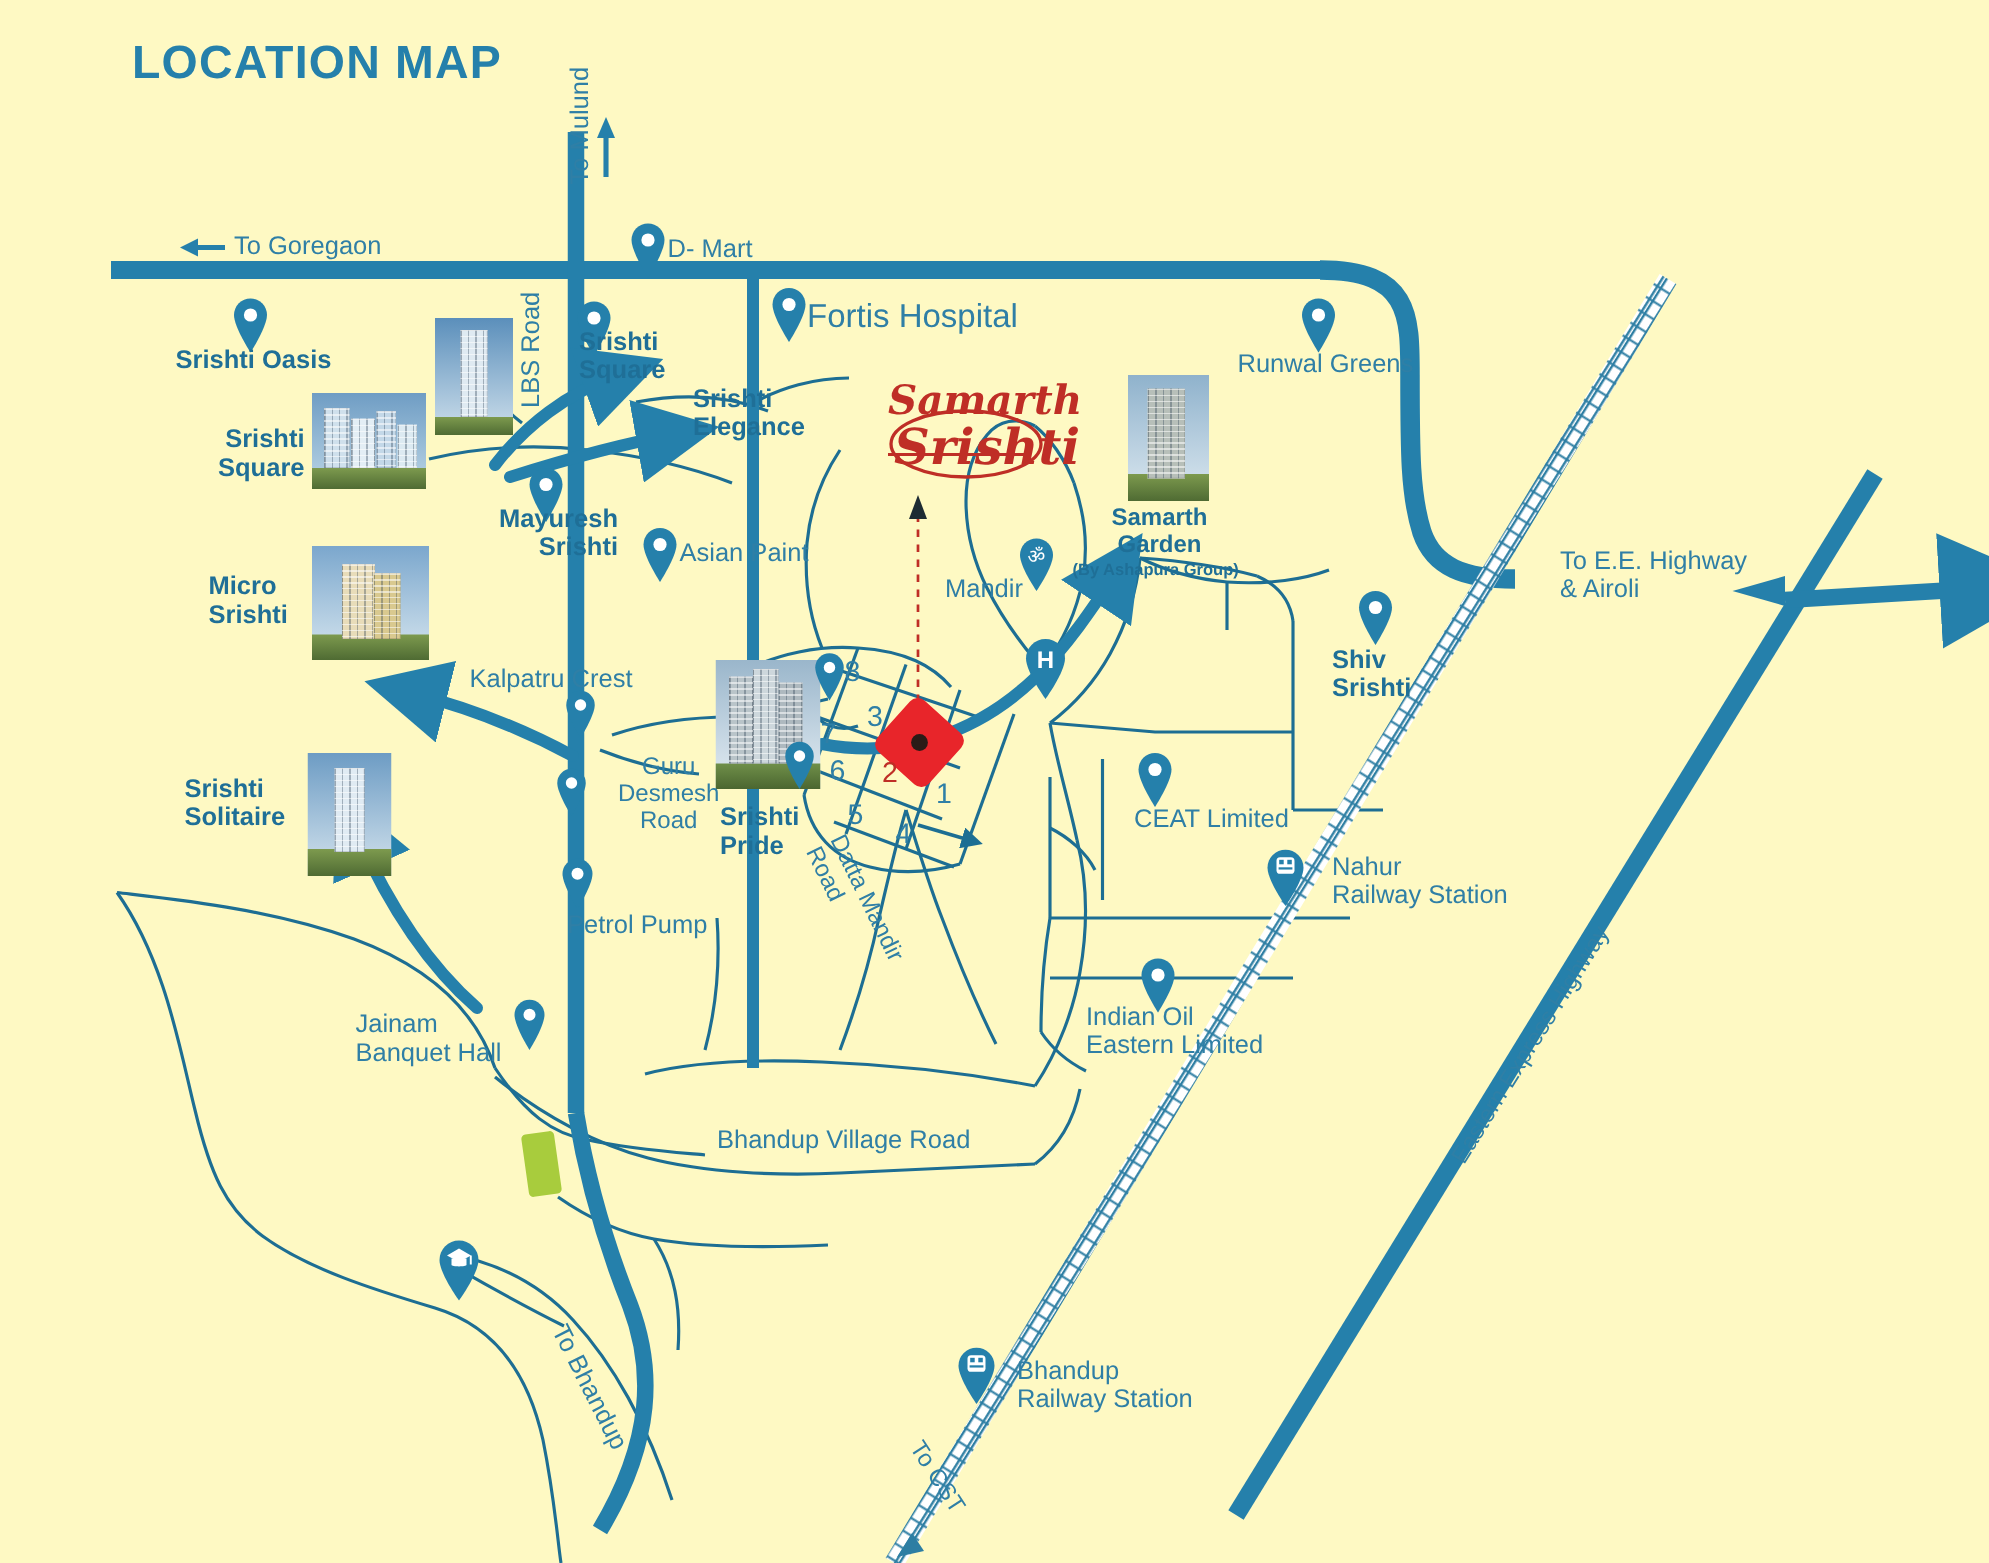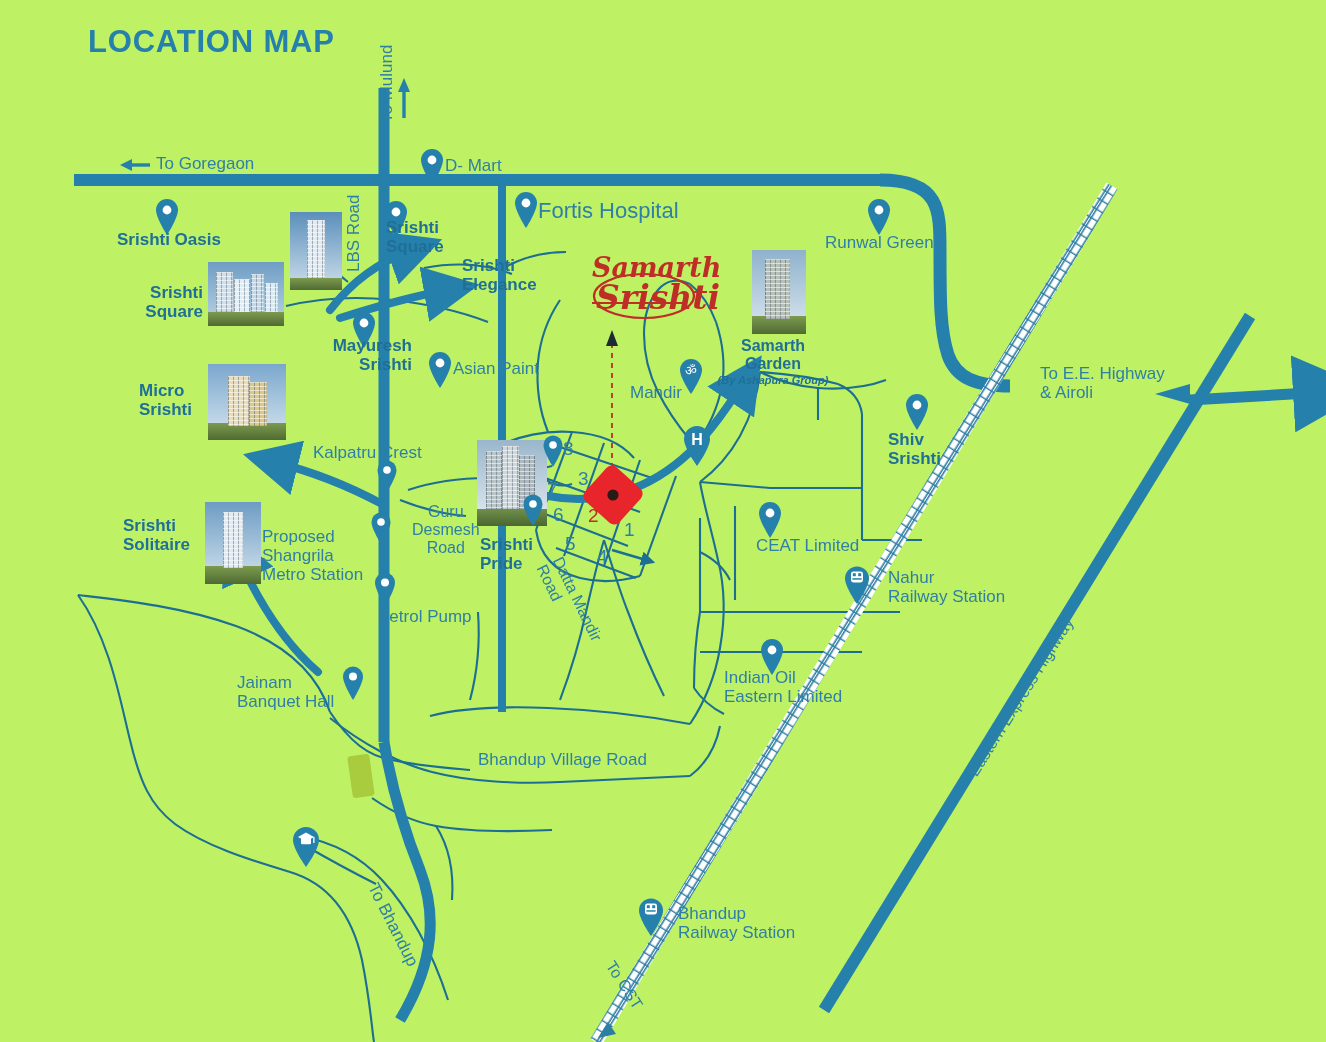--- a/index.html
+++ b/index.html
@@ -1,18 +1,18 @@
 <!DOCTYPE html>
 <html><head>
 <meta charset="utf-8">
 <style>
   html,body{margin:0;padding:0;background:#ffffff;}
   body{width:1326px;height:1042px;position:relative;overflow:hidden;
        font-family:"Liberation Sans",sans-serif;}
-  #map-root{position:absolute;inset:0;width:1326px;height:1042px;background:#bef264;}
+  #map-root{position:absolute;inset:0;width:1326px;height:1042px;background:#fef9c3;}
   #map-svg{position:absolute;left:0;top:0;width:1326px;height:1042px;}
 
   .lbl{position:absolute;color:#2f7fa6;white-space:pre;line-height:1.12;}
   .lbl.b{font-weight:bold;color:#1f6f97;}
   .title{position:absolute;left:88px;top:24px;font-size:31px;font-weight:bold;
          color:#2580ab;letter-spacing:.8px;}
 
   .thumb{position:absolute;overflow:hidden;border:0;}
   .thumb .sky{position:absolute;inset:0;}
   .thumb .grnd{position:absolute;left:0;right:0;bottom:0;height:22%;
@@ -383,40 +383,37 @@
   <div class="lbl b" style="left:320px;top:336px;font-size:17px;text-align:right;width:92px;">Mayuresh
 Srishti</div>
   <div class="lbl b" style="left:386px;top:218px;font-size:17px;">Srishti
 Square</div>
   <div class="lbl b" style="left:462px;top:256px;font-size:17px;">Srishti
 Elegance</div>
   <div class="lbl b" style="left:480px;top:535px;font-size:17px;">Srishti
 Pride</div>
   <div class="lbl b" style="left:725px;top:337px;font-size:16px;text-align:center;width:96px;">Samarth
 Garden</div>
-  <div class="lbl b" style="left:715px;top:374px;font-size:11px;text-align:center;width:116px;font-style:italic;">(By Ashapura Group)</div>
+  <div class="lbl b" style="left:715px;top:374px;font-size:11px;text-align:left;width:116px;">(By Ashapura Group)</div>
   <div class="lbl b" style="left:888px;top:430px;font-size:17px;">Shiv
 Srishti</div>
 
   <div class="lbl" style="left:445px;top:156px;font-size:17px;">D- Mart</div>
   <div class="lbl" style="left:538px;top:199px;font-size:22px;">Fortis Hospital</div>
   <div class="lbl" style="left:825px;top:233px;font-size:17px;">Runwal Greens</div>
   <div class="lbl" style="left:453px;top:359px;font-size:17px;">Asian Paint</div>
   <div class="lbl" style="left:630px;top:383px;font-size:17px;">Mandir</div>
   <div class="lbl" style="left:756px;top:536px;font-size:17px;">CEAT Limited</div>
   <div class="lbl" style="left:724px;top:668px;font-size:17px;">Indian Oil
 Eastern Limited</div>
   <div class="lbl" style="left:888px;top:568px;font-size:17px;">Nahur
 Railway Station</div>
   <div class="lbl" style="left:678px;top:904px;font-size:17px;">Bhandup
 Railway Station</div>
   <div class="lbl" style="left:378px;top:607px;font-size:17px;">Petrol Pump</div>
-  <div class="lbl" style="left:262px;top:527px;font-size:17px;">Proposed
-Shangrila
-Metro Station</div>
   <div class="lbl" style="left:237px;top:673px;font-size:17px;">Jainam
 Banquet Hall</div>
 
   <div class="lbl" style="left:563px;top:438px;font-size:19px;">8</div>
   <div class="lbl" style="left:578px;top:468px;font-size:19px;">3</div>
   <div class="lbl" style="left:547px;top:479px;font-size:19px;">7</div>
   <div class="lbl" style="left:553px;top:504px;font-size:19px;">6</div>
   <div class="lbl" style="left:588px;top:505px;font-size:19px;color:#bf2e26;">2</div>
   <div class="lbl" style="left:624px;top:519px;font-size:19px;">1</div>
   <div class="lbl" style="left:565px;top:533px;font-size:19px;">5</div>

